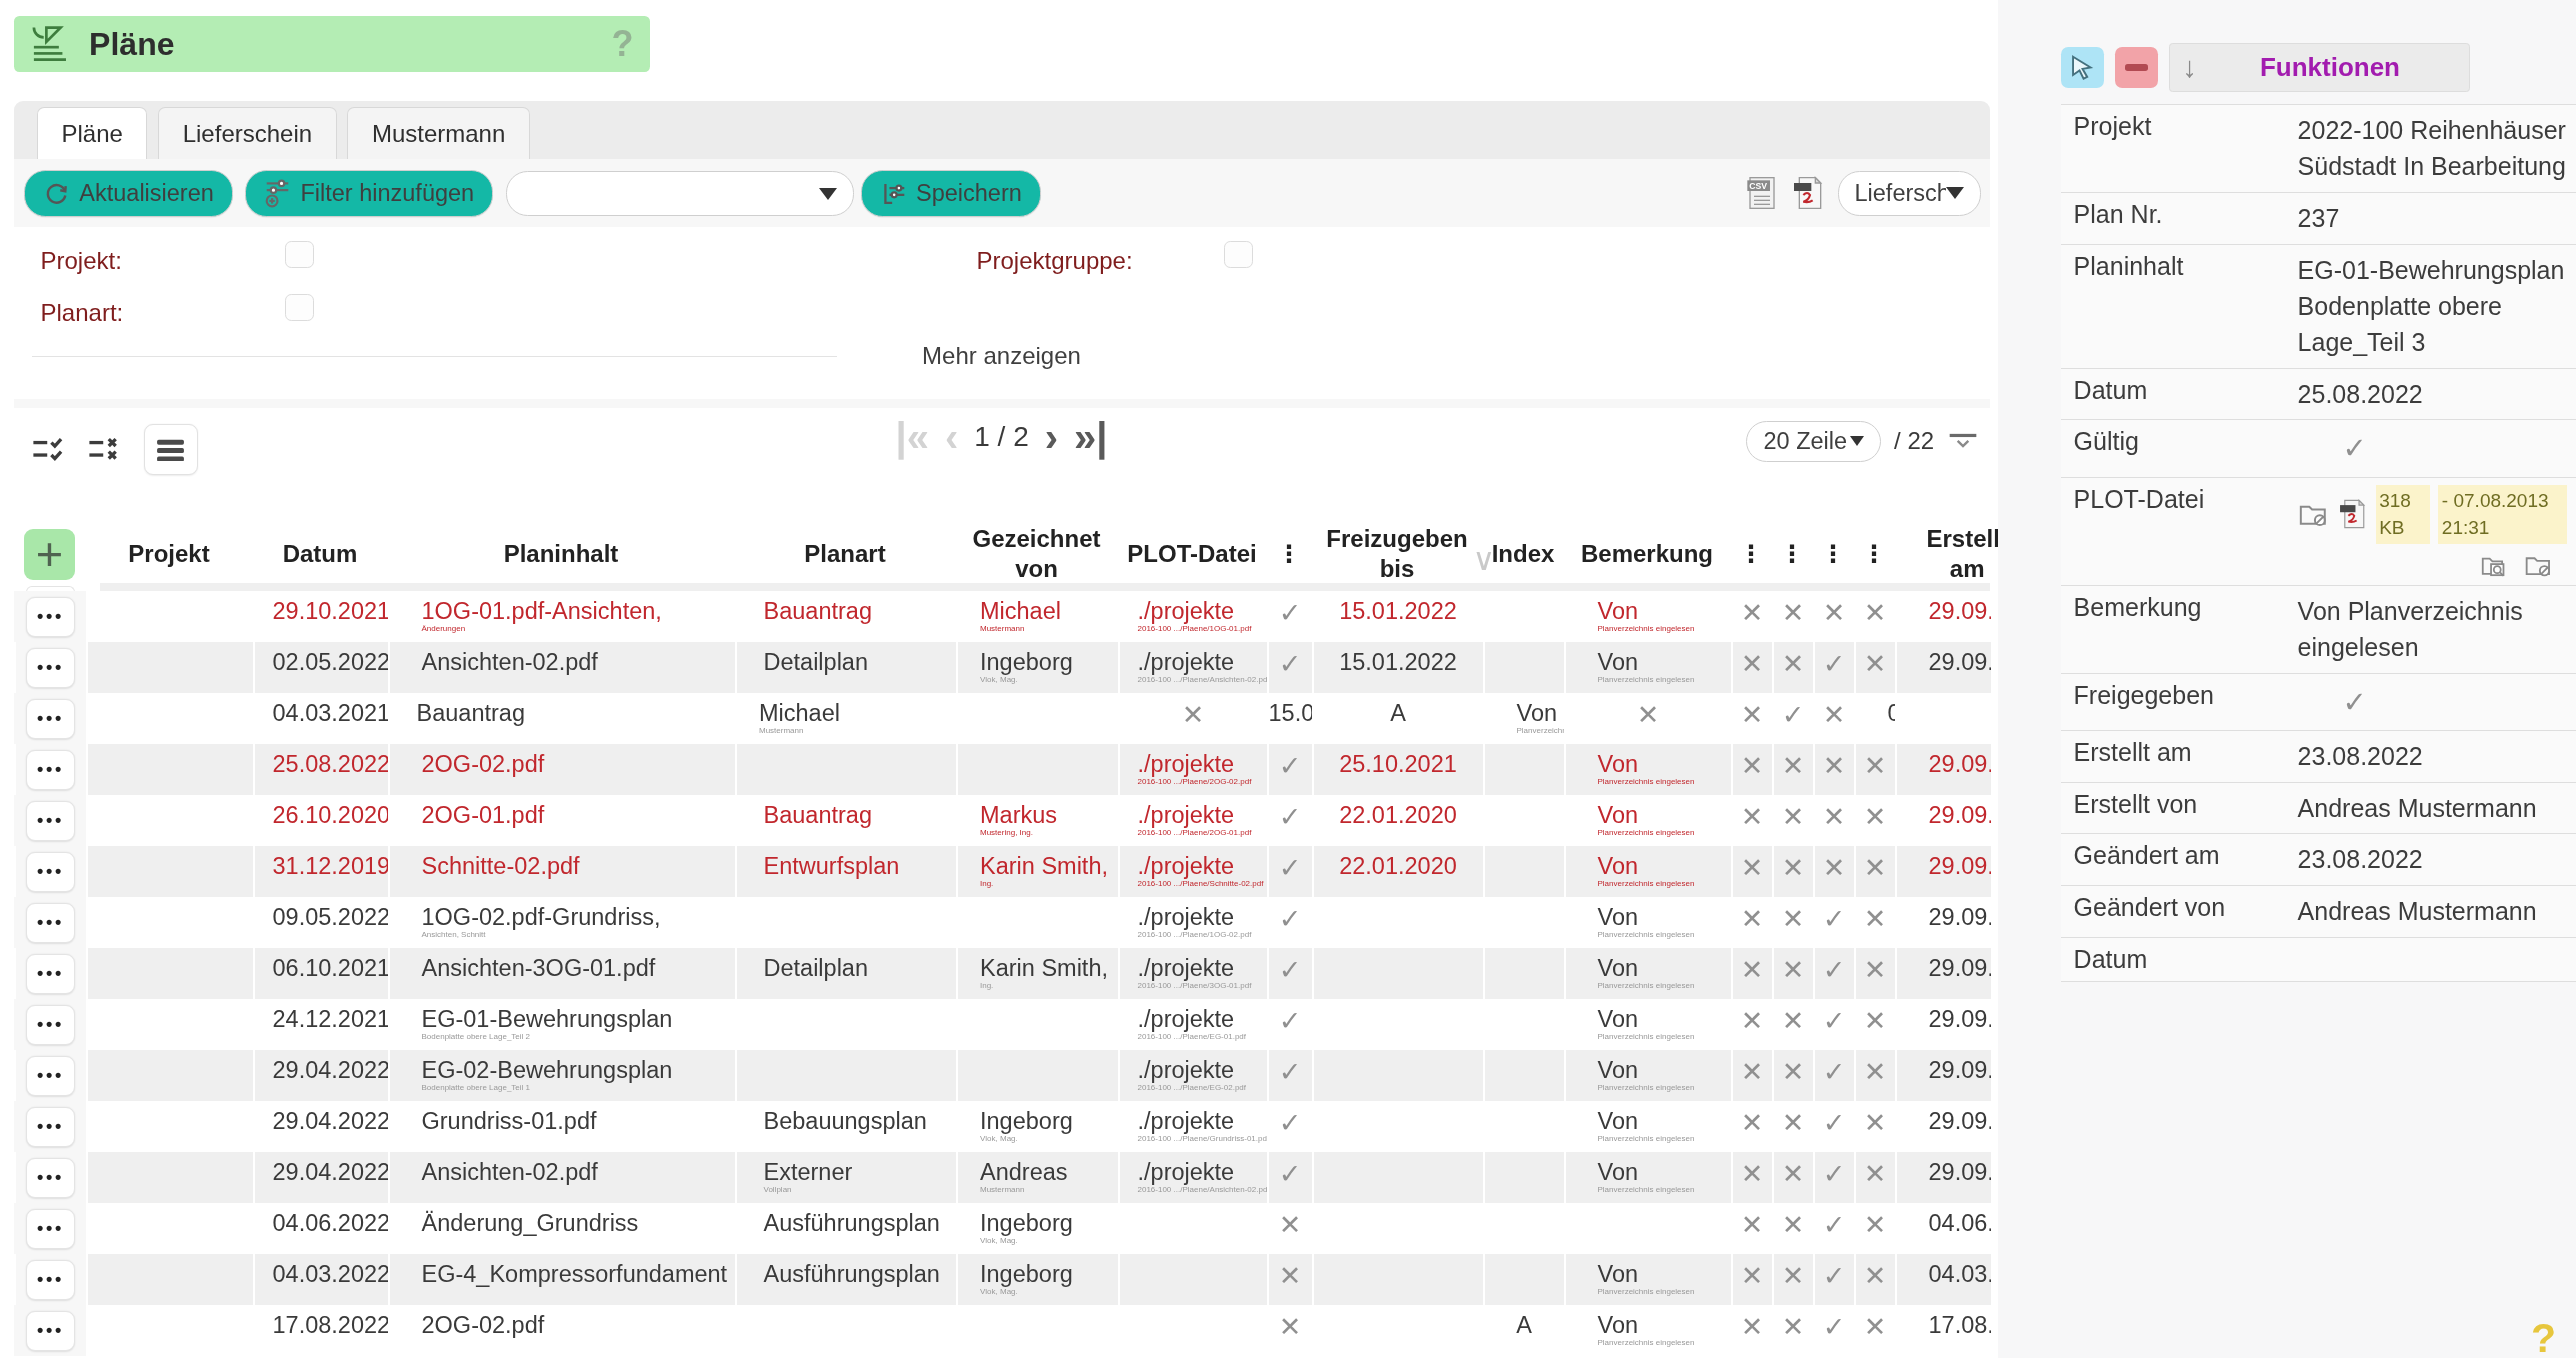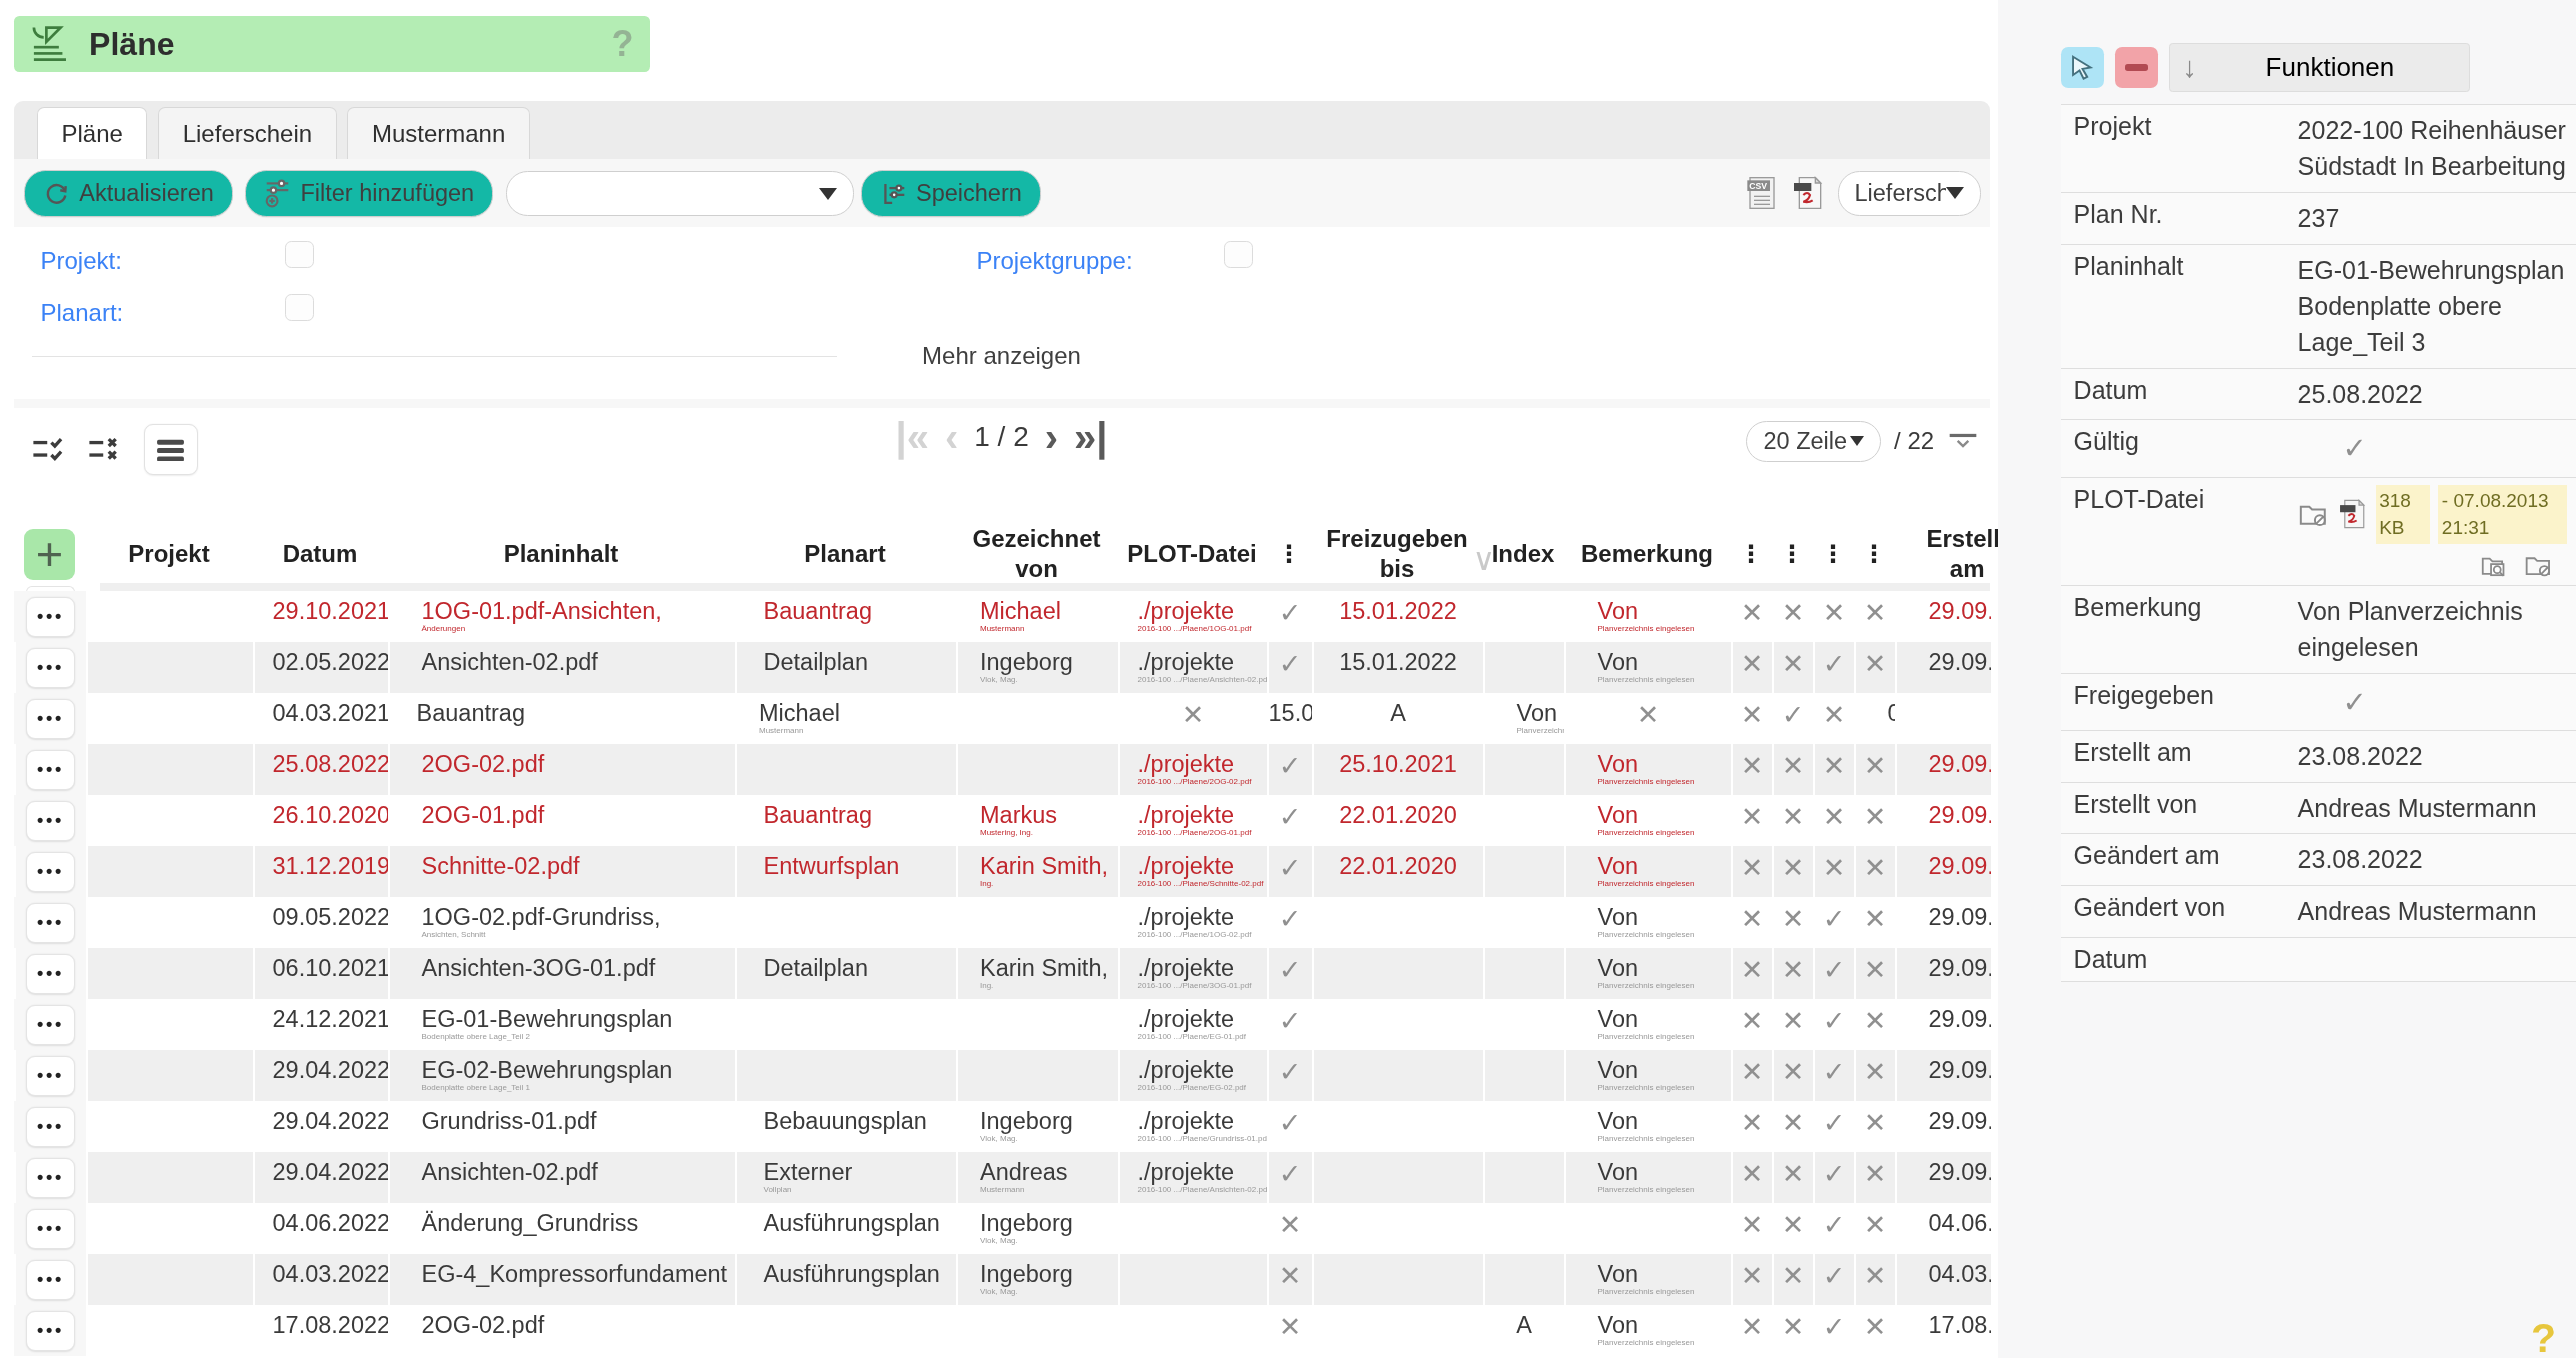--- a/index.html
+++ b/index.html
@@ -20,21 +20,21 @@
   #toolbar{left:13.5px;top:159px;width:1976px;height:69px;background:#f7f7f7;display:flex;align-items:center;
     padding:0 10.8px;box-sizing:border-box;}
   .btn{height:45px;background:#14b8a6;border:0.9px solid #cfcfcf;border-radius:21.6px;display:flex;align-items:center;
     gap:9px;padding:0 18px;font-size:23.5px;color:#3f3f3f;margin-right:12.6px;box-shadow:0 0.9px 0.9px rgba(0,0,0,.05);}
   .sel{height:45px;background:#fff;border:0.9px solid #cfcfcf;border-radius:21.6px;display:flex;align-items:center;
     justify-content:space-between;padding:0 16px;font-size:23.5px;color:#3f3f3f;box-sizing:border-box;}
   .caret{width:0;height:0;border-left:9px solid transparent;border-right:9px solid transparent;border-top:12.6px solid #333;}
   #toolbar-right{position:absolute;right:9px;top:11.7px;display:flex;align-items:center;gap:12.6px;}
   
   #filterpanel{left:13.5px;top:227px;width:1976px;height:171px;background:#fff;}
-  .flabel{font-size:24px;color:#3b82f6;}
+  .flabel{font-size:24px;color:#7f1d1d;}
   .checkbox{width:27px;height:25px;border:0.9px solid #dcdcdc;border-radius:6.3px;background:#fdfdfd;}
   #filter-divider{left:32px;top:356px;width:805px;height:0;border-top:1.8px solid #e3e3e3;}
   #mehr{font-size:24px;color:#3f3f3f;cursor:pointer;}
   
   #tablepanel{left:13.5px;top:408px;width:1976px;height:951px;background:#fff;}
   #listtools{position:absolute;left:18px;top:16px;display:flex;align-items:center;gap:20px;}
   .iconbtn{display:flex;align-items:center;justify-content:center;}
   .sqbtn{width:52px;height:49px;border:0.9px solid #e2e2e2;border-radius:9px;background:#fff;
     box-shadow:0 0.9px 1.8px rgba(0,0,0,.08);display:flex;align-items:center;justify-content:center;}
   #pager{position:absolute;left:0;top:9px;width:1976px;display:flex;align-items:center;justify-content:center;
@@ -76,21 +76,21 @@
   
   #rightbg{left:1998px;top:0;width:578px;height:1358px;background:#f7f7f8;}
   #ptools{left:2061px;top:43px;width:505px;height:49px;display:flex;align-items:center;gap:10.8px;}
   .minibtn{width:43px;height:41px;border-radius:7.2px;display:flex;align-items:center;justify-content:center;}
   #cursorbtn{background:#aee4f6;}
   #minusbtn{background:#f2a3a8;}
   #minusbtn .bar{width:23.5px;height:6.3px;background:#b24a52;border-radius:2.7px;}
   #funcbar{flex:0 0 301px;height:49px;background:#ebebeb;border:0.9px solid #dddddd;border-radius:3.6px;
     display:flex;align-items:center;padding:0 12.6px;box-sizing:border-box;}
   #funcbar .dn{font-size:29px;color:#8a8a8a;margin-right:7.2px;}
-  #funcbar .ft{flex:1;text-align:center;font-size:26px;font-weight:normal;color:#000000;}
+  #funcbar .ft{flex:1;text-align:center;font-size:26px;font-weight:bold;color:#a21caf;}
   #paneltable{left:2061px;top:104px;width:515px;}
   .prow{display:flex;border-top:0.9px solid #dedede;background:#fafafa;min-height:41px;align-items:flex-start;}
   .prow:last-child{border-bottom:0.9px solid #dedede;}
   .plabel{flex:0 0 224px;padding:7.2px 0 7.2px 12.6px;font-size:25px;color:#3c3c3c;}
   .pvalue{flex:1;padding:7.2px 9px 7.2px 0;font-size:25px;color:#3c3c3c;line-height:1.45;}
   .pvalue.chk{color:#909090;font-size:29px;padding-left:45px;box-sizing:border-box;}
   .hl{background:#fbf3cb;color:#6f6d23;font-size:19px;padding:1.8px 3.6px;}
   .plot-line1{display:flex;align-items:center;gap:8px;}
   .plot-line2{display:flex;justify-content:flex-end;gap:14.4px;margin-top:9px;padding-right:14.4px;}
   

